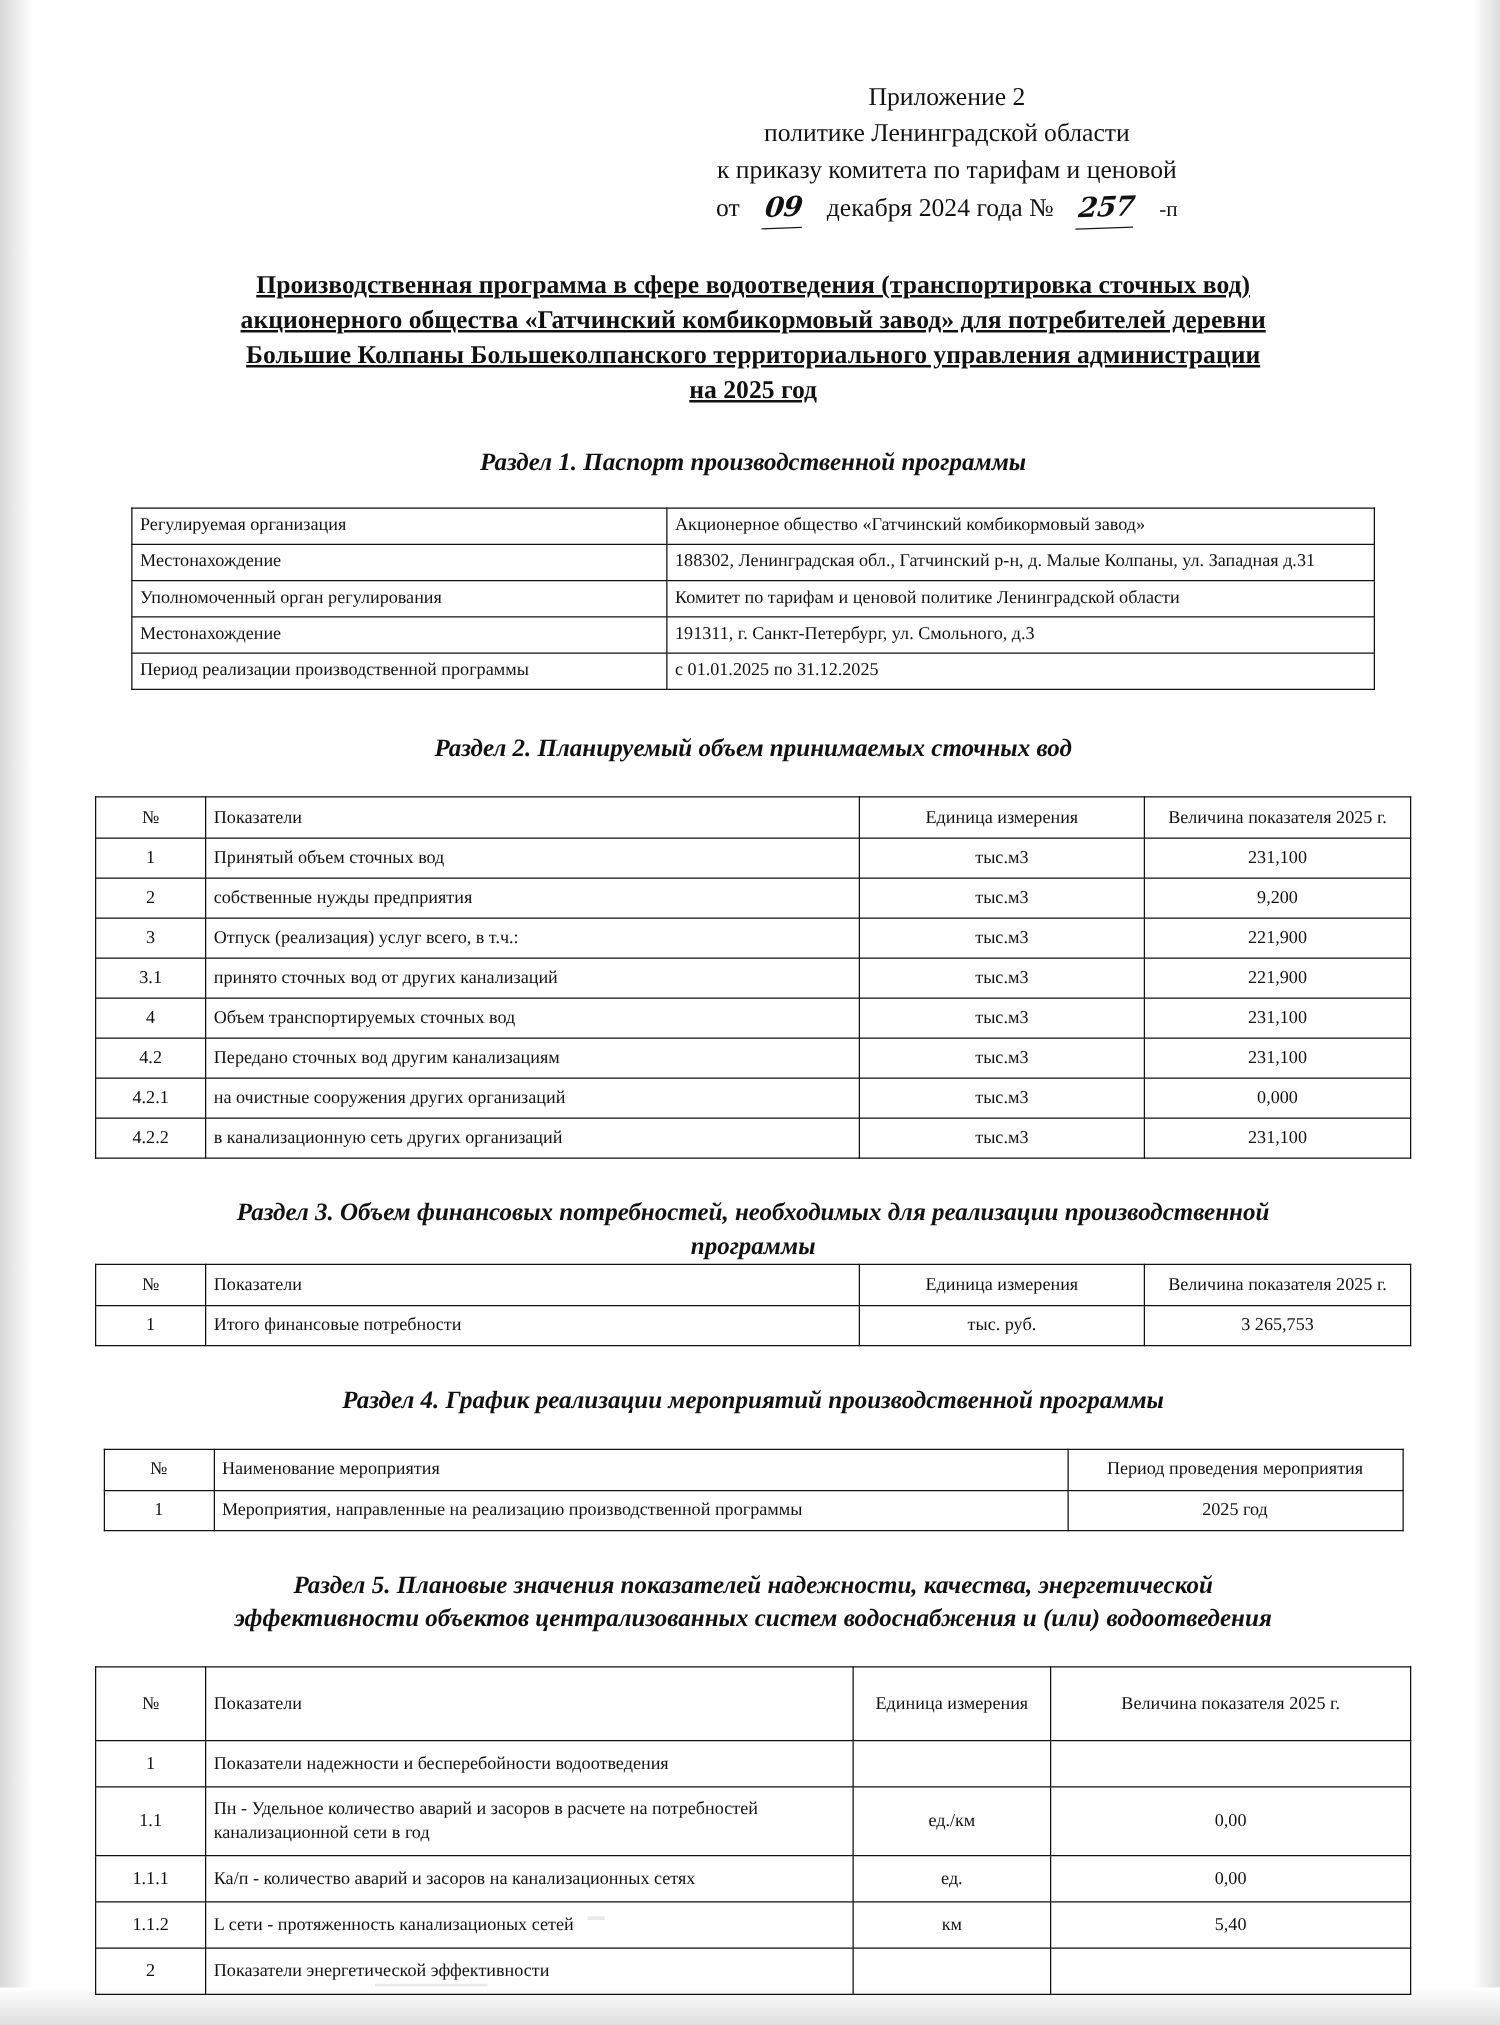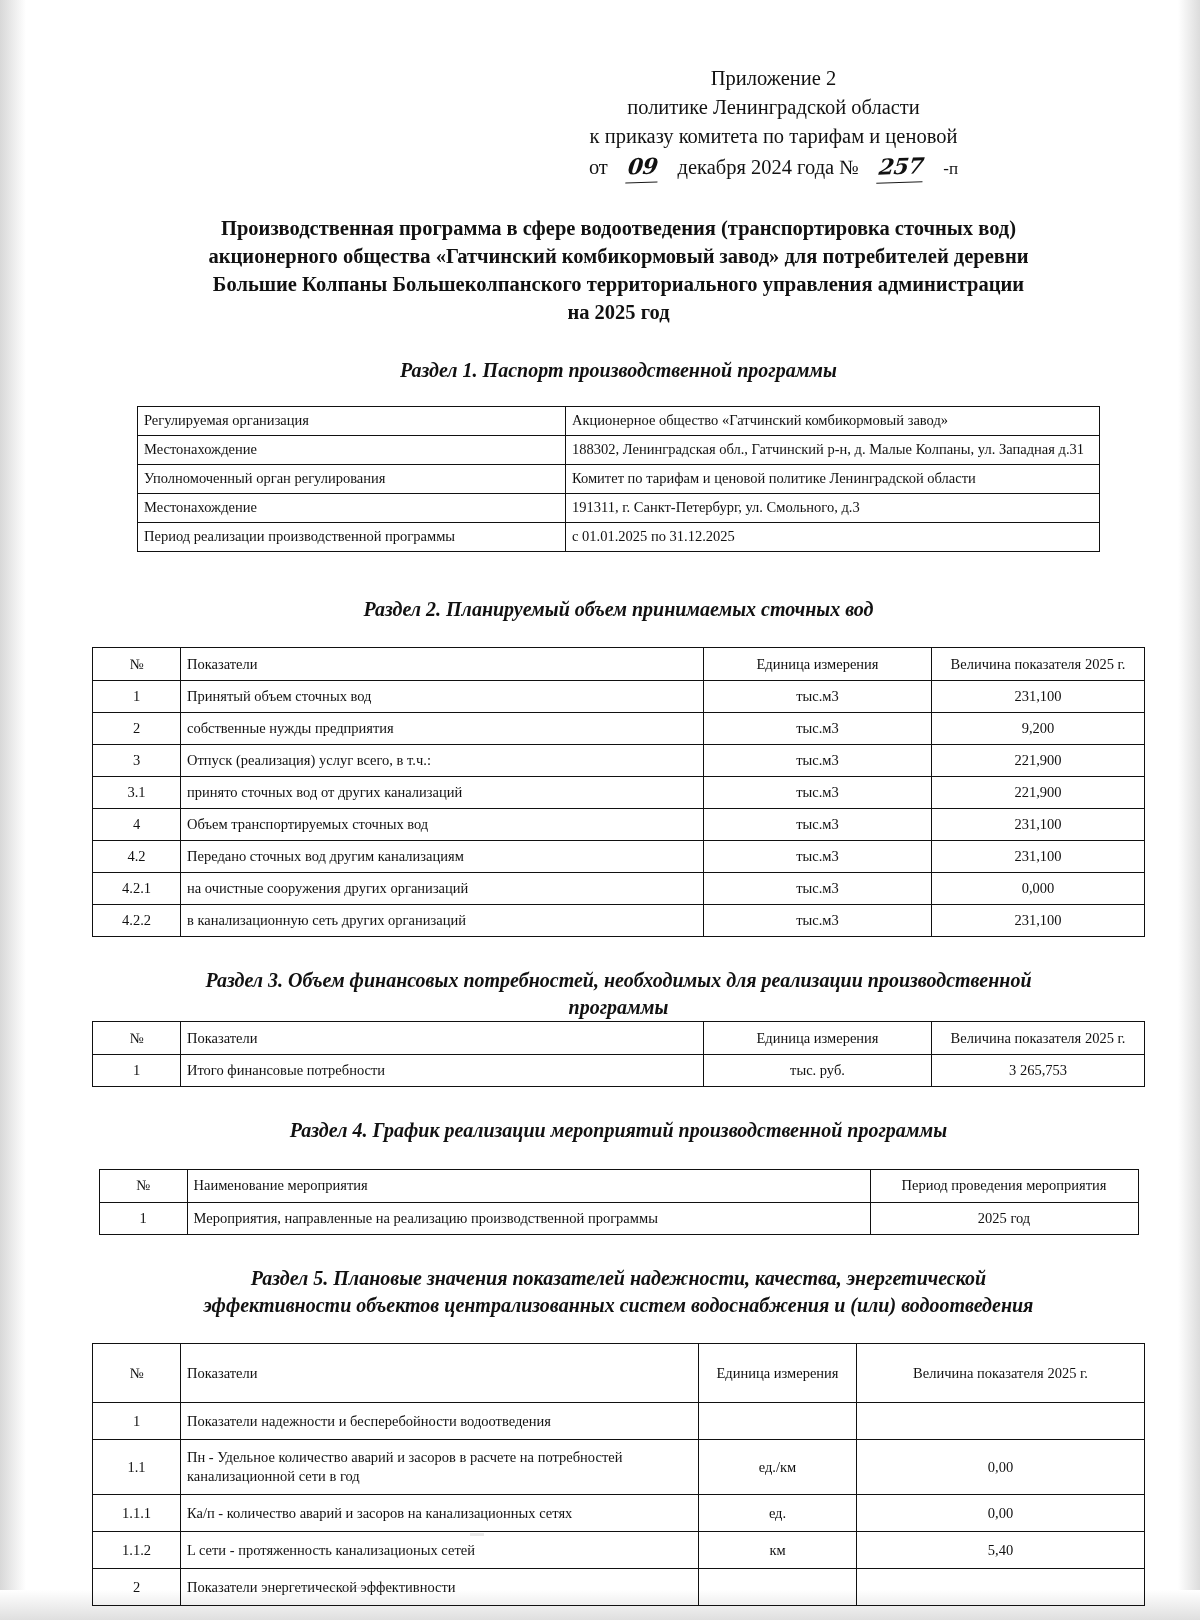--- a/index.html
+++ b/index.html
@@ -11,21 +11,20 @@
   .page {
     position: relative;
     width: 1200px;
     height: 1620px;
     margin: 0 auto;
     background: #ffffff;
     box-sizing: border-box;
     font-family: "Liberation Serif", "DejaVu Serif", serif;
     color: #111111;
     overflow: hidden;
-    padding-left: 32px;
   }
   
   .scan-edge-left {
     position: absolute;
     left: 0; top: 0;
     width: 26px; height: 1620px;
     background: linear-gradient(to right, #d8d8d8, #ffffff);
     pointer-events: none;
   }
   .scan-edge-right {
@@ -78,33 +77,34 @@
   }
   .num-suffix { font-size: 17px; }
 
   
   .doc-title {
     margin-top: 30px;
     text-align: center;
     font-weight: bold;
     font-size: 20.5px;
     line-height: 1.38;
+    text-decoration: underline;
   }
   .doc-title div { white-space: nowrap; }
 
   
   .section-heading {
     text-align: center;
     font-weight: bold;
     font-size: 20px;
     line-height: 1.36;
   }
   .section-heading div { white-space: nowrap; font-style: italic; }
   .sh1 { margin-top: 30px; margin-bottom: 22px; }
-  .sh2 { margin-top: 44px; margin-bottom: 24px; }
+  .sh2 { margin-top: 34px; margin-bottom: 24px; }
   .sh3 { margin-top: 30px; }
   .sh4 { margin-top: 30px; margin-bottom: 24px; }
   .sh5 { margin-top: 30px; margin-bottom: 24px; }
 
   
   table {
     border-collapse: collapse;
     width: 1000px;
     table-layout: fixed;
     font-size: 14.5px;

